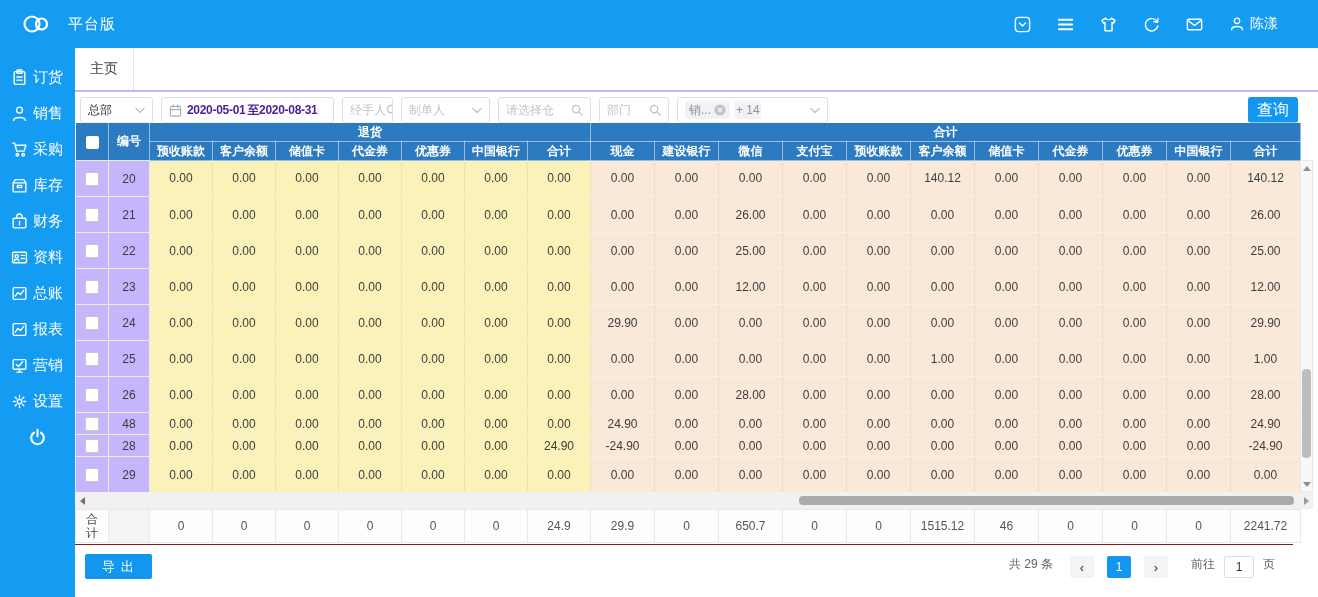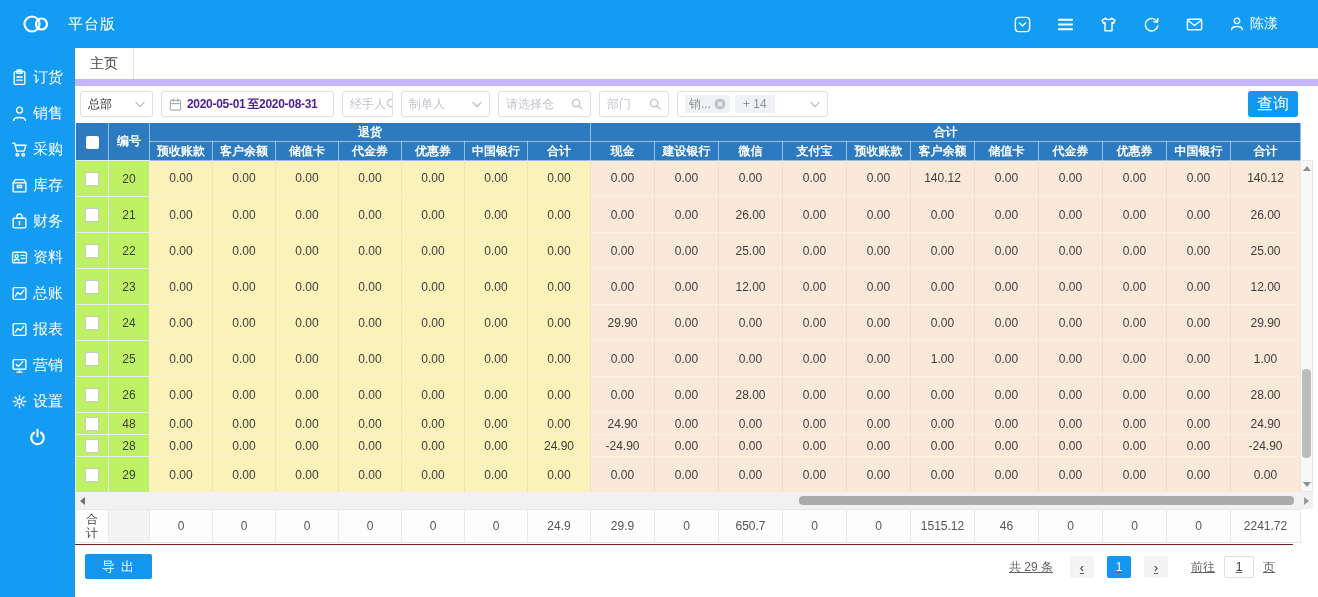--- a/index.html
+++ b/index.html
@@ -27,55 +27,55 @@
     padding-left:11px; color:#fff; font-size:15px; cursor:pointer; }
   .sicon svg { width:17px; height:17px; stroke:#fff; fill:none; stroke-width:1.3;
     stroke-linecap:round; stroke-linejoin:round; }
   .side-power { height:36px; display:flex; align-items:center; justify-content:center; }
   .side-power svg { width:19px; height:19px; stroke:#fff; fill:none; stroke-width:1.8; stroke-linecap:round; }
 
   
   .content { position:absolute; left:75px; top:48px; width:1243px; height:549px; background:#fff; }
 
   
-  .tabstrip { height:38px; border-bottom:7px solid #c4b5fd; display:flex; background:#fff; }
+  .tabstrip { height:44px; border-bottom:2px solid #c4b5fd; display:flex; background:#fff; }
   .tab { padding:0 15px; display:flex; align-items:center; font-size:14px; color:#444;
     border-right:1px solid #e4e4e4; cursor:pointer; background:#fff; }
   .tab.active { color:#1296F0; gap:9px; padding:0 17px; }
   .tab-close { font-size:12px; color:#1296F0; line-height:1; cursor:pointer; }
 
   
   .filterbar { height:36px; display:flex; align-items:center; gap:8px; padding-left:5px; position:relative; }
   .ctrl { height:26px; border:1px solid #dcdfe6; border-radius:3px; background:#fff;
     display:flex; align-items:center; font-size:12px; color:#333; padding:0 7px; overflow:hidden; white-space:nowrap; }
   .ph { color:#bfc4cc; }
   .chev svg { stroke:#c0c4cc; fill:none; stroke-width:1.4; stroke-linecap:round; stroke-linejoin:round; }
   .mag svg { stroke:#c0c4cc; fill:none; stroke-width:1.4; stroke-linecap:round; }
   .cal svg { stroke:#a9aeb8; fill:none; stroke-width:1.2; stroke-linecap:round; }
   .spread { justify-content:space-between; }
   .date-text { color:#4c1d95; margin-left:5px; letter-spacing:-0.3px;font-weight:bold; }
   .tag { background:#f0f2f5; border-radius:2px; height:18px; display:flex; align-items:center;
     gap:3px; padding:0 4px; color:#909399; }
   .tag-more { background:#f0f2f5; border-radius:2px; height:18px; display:flex; align-items:center;
-    padding:0 8px; color:#909399; margin-left:5px; }
+    padding:0 1px; color:#909399; margin-left:5px; }
   .btn-primary { position:absolute; right:20px; top:5px; width:50px; height:26px; background:#1296F0;
     color:#fff; font-size:16px; border:none; border-radius:3px; display:flex;
     align-items:center; justify-content:center; cursor:pointer; }
 
   
   table.grid { border-collapse:collapse; table-layout:fixed; width:1225px; }
   .grid-header { position:absolute; top:74px; left:0; }
   .grid-header th { background:#2C7BC0; color:#fff; font-size:12px; font-weight:bold;
     height:19px; padding:0; border:1px solid rgba(255,255,255,.5); text-align:center; }
   .hcb { display:inline-block; width:13px; height:13px; background:#fff; border-radius:2px; vertical-align:middle; }
 
   .grid-body { position:absolute; top:112px; left:0; }
   .grid-body td { font-size:12px; color:#3d3d3d; text-align:center; padding:0; height:36px; }
   .grid-body tr.compact td { height:22px; }
-  td.cbc, td.idc { background:#bef264; border:1px solid #ececec; }
+  td.cbc, td.idc { background:#c4b5fd; border:1px solid #ececec; }
   .cb { display:inline-block; width:14px; height:14px; background:#fff; border:1px solid #c9c9c9;
     border-radius:2px; vertical-align:middle; cursor:pointer; }
   td.y { background:#FBF2BA; border-right:1px solid #eae3bd; border-bottom:1px solid #f6f0ce; }
   td.p { background:#FAE8D9; border-right:1px solid #eedccb; border-bottom:1px solid #f8efe5; }
 
   
   .vscroll { position:absolute; top:112px; left:1225px; width:13px; height:332px;
     background:#f8f8f8; border:1px solid #e8e8e8; }
   .vs-up, .vs-down { position:absolute; left:0; width:11px; height:12px; display:flex;
     align-items:center; justify-content:center; }
@@ -104,22 +104,22 @@
     font-size:12px; color:#555; text-align:center; padding:0; }
   .grid-totals td.tlabel { color:#444; line-height:14px; font-size:12px; }
   .grid-totals td.tid { background:#f4f4f4; }
 
   
   .bottombar { position:absolute; top:496px; left:0; width:1218px; height:53px;
     border-top:1px solid #7f1d1d; background:#fff; }
   .btn-export { position:absolute; left:10px; top:9px; height:25px; padding:0 12px 0 17px;
     background:#1296F0; color:#fff; font-size:13px; letter-spacing:6px; border:none;
     border-radius:2px; display:flex; align-items:center; cursor:pointer; }
-  .pager { position:absolute; right:18px; top:11px; display:flex; align-items:center;
-    font-size:12px; color:#606266; gap:9px;text-decoration:underline; }
+  .pager { position:absolute; right:18px; top:11px; display:flex; 
+    font-size:12px; color:#606266; gap:9px; }
   .pg-btn { width:24px; height:22px; background:#f4f4f5; border-radius:2px; display:flex;
     align-items:center; justify-content:center; color:#303133; font-size:13px; cursor:pointer; }
   .pg-page { width:24px; height:22px; background:#1296F0; border-radius:2px; display:flex;
     align-items:center; justify-content:center; color:#fff; font-size:12px; cursor:pointer; margin:0 4px; }
   .pg-total { margin-right:8px; }
   .pg-goto-box { width:30px; height:22px; border:1px solid #dcdfe6; border-radius:2px;
     display:flex; align-items:center; justify-content:center; color:#333; background:#fff; }
 </style>
 </head>
 <body>

